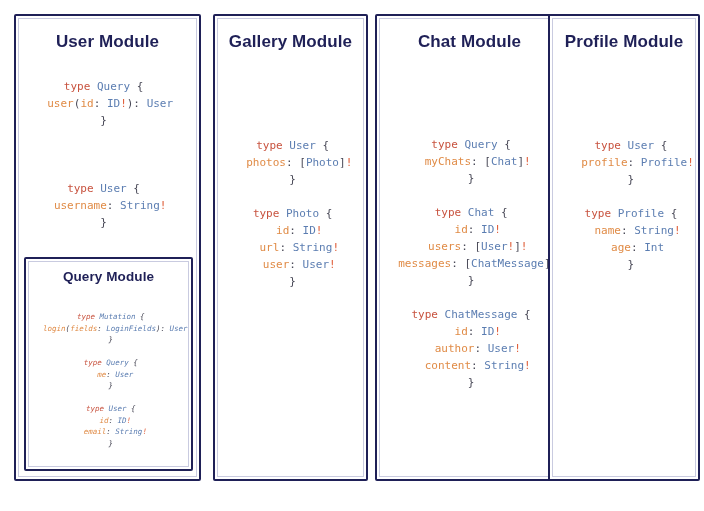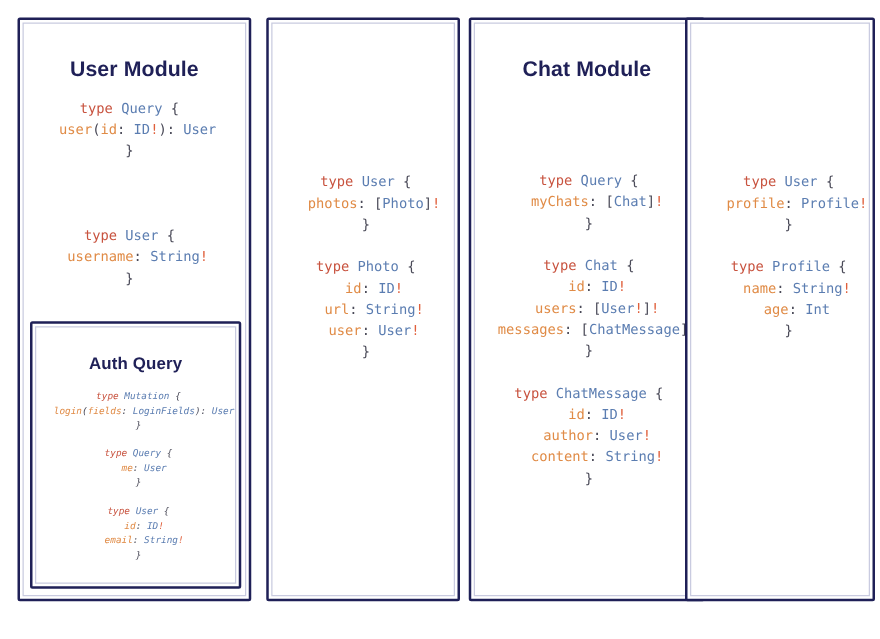--- a/index.html
+++ b/index.html
@@ -37,21 +37,21 @@
     box-sizing: border-box;
     pointer-events: none;
   }
 
   .panel-title {
     text-align: center;
     font-weight: 700;
     font-size: 17px;
     letter-spacing: 0.1px;
     color: #1f2057;
-    margin: 14px;
+    margin: 0;
     padding: 16px 4px 0 4px;
     line-height: 1.2;
     font-family: "Liberation Sans", sans-serif;
   }
 
   .code {
     font-family: "DejaVu Sans Mono", "Liberation Mono", monospace;
     font-size: 11px;
     line-height: 17px;
     white-space: pre;
@@ -127,34 +127,36 @@
 
 <div id="board">
 
   <section class="panel" id="panel-user">
     <div class="panel-inner"></div>
     <h2 class="panel-title">User Module</h2>
     <div class="code" id="user-code"><span class="ln"><span class="k-type">type</span><span class="k-punc"> </span><span class="k-name">Query</span><span class="k-punc"> {</span></span><span class="ln"><span class="k-punc">  </span><span class="k-field">user</span><span class="k-punc">(</span><span class="k-field">id</span><span class="k-punc">: </span><span class="k-ret">ID</span><span class="k-bang">!</span><span class="k-punc">): </span><span class="k-ret">User</span></span><span class="ln"><span class="k-punc">}</span></span><span class="blank"></span><span class="blank"></span><span class="blank"></span><span class="ln"><span class="k-type">type</span><span class="k-punc"> </span><span class="k-name">User</span><span class="k-punc"> {</span></span><span class="ln"><span class="k-punc">  </span><span class="k-field">username</span><span class="k-punc">: </span><span class="k-ret">String</span><span class="k-bang">!</span></span><span class="ln"><span class="k-punc">}</span></span></div>
 
     <section id="panel-auth">
       <div class="panel-inner"></div>
-      <h2 class="panel-title">Auth Query</h2>
+      <h2 class="panel-title">Query Module</h2>
       <div class="code" id="auth-code"><span class="ln"><span class="k-type">type</span><span class="k-punc"> </span><span class="k-name">Mutation</span><span class="k-punc"> {</span></span><span class="ln"><span class="k-punc">  </span><span class="k-field">login</span><span class="k-punc">(</span><span class="k-field">fields</span><span class="k-punc">: </span><span class="k-ret">LoginFields</span><span class="k-punc">): </span><span class="k-ret">User</span></span><span class="ln"><span class="k-punc">}</span></span><span class="blank"></span><span class="ln"><span class="k-type">type</span><span class="k-punc"> </span><span class="k-name">Query</span><span class="k-punc"> {</span></span><span class="ln"><span class="k-punc">  </span><span class="k-field">me</span><span class="k-punc">: </span><span class="k-ret">User</span></span><span class="ln"><span class="k-punc">}</span></span><span class="blank"></span><span class="ln"><span class="k-type">type</span><span class="k-punc"> </span><span class="k-name">User</span><span class="k-punc"> {</span></span><span class="ln"><span class="k-punc">  </span><span class="k-field">id</span><span class="k-punc">: </span><span class="k-ret">ID</span><span class="k-bang">!</span></span><span class="ln"><span class="k-punc">  </span><span class="k-field">email</span><span class="k-punc">: </span><span class="k-ret">String</span><span class="k-bang">!</span></span><span class="ln"><span class="k-punc">}</span></span></div>
     </section>
   </section>
 
   <section class="panel" id="panel-gallery">
     <div class="panel-inner"></div>
+    <h2 class="panel-title">Gallery Module</h2>
     <div class="code" id="gallery-code"><span class="ln"><span class="k-type">type</span><span class="k-punc"> </span><span class="k-name">User</span><span class="k-punc"> {</span></span><span class="ln"><span class="k-punc">  </span><span class="k-field">photos</span><span class="k-punc">: [</span><span class="k-ret">Photo</span><span class="k-punc">]</span><span class="k-bang">!</span></span><span class="ln"><span class="k-punc">}</span></span><span class="blank"></span><span class="ln"><span class="k-type">type</span><span class="k-punc"> </span><span class="k-name">Photo</span><span class="k-punc"> {</span></span><span class="ln"><span class="k-punc">  </span><span class="k-field">id</span><span class="k-punc">: </span><span class="k-ret">ID</span><span class="k-bang">!</span></span><span class="ln"><span class="k-punc">  </span><span class="k-field">url</span><span class="k-punc">: </span><span class="k-ret">String</span><span class="k-bang">!</span></span><span class="ln"><span class="k-punc">  </span><span class="k-field">user</span><span class="k-punc">: </span><span class="k-ret">User</span><span class="k-bang">!</span></span><span class="ln"><span class="k-punc">}</span></span></div>
   </section>
 
   <section class="panel" id="panel-chat">
     <div class="panel-inner"></div>
     <h2 class="panel-title">Chat Module</h2>
     <div class="code" id="chat-code"><span class="ln"><span class="k-type">type</span><span class="k-punc"> </span><span class="k-name">Query</span><span class="k-punc"> {</span></span><span class="ln"><span class="k-punc">  </span><span class="k-field">myChats</span><span class="k-punc">: [</span><span class="k-ret">Chat</span><span class="k-punc">]</span><span class="k-bang">!</span></span><span class="ln"><span class="k-punc">}</span></span><span class="blank"></span><span class="ln"><span class="k-type">type</span><span class="k-punc"> </span><span class="k-name">Chat</span><span class="k-punc"> {</span></span><span class="ln"><span class="k-punc">  </span><span class="k-field">id</span><span class="k-punc">: </span><span class="k-ret">ID</span><span class="k-bang">!</span></span><span class="ln"><span class="k-punc">  </span><span class="k-field">users</span><span class="k-punc">: [</span><span class="k-ret">User</span><span class="k-bang">!</span><span class="k-punc">]</span><span class="k-bang">!</span></span><span class="ln"><span class="k-punc">  </span><span class="k-field">messages</span><span class="k-punc">: [</span><span class="k-ret">ChatMessage</span><span class="k-punc">]</span><span class="k-bang">!</span></span><span class="ln"><span class="k-punc">}</span></span><span class="blank"></span><span class="ln"><span class="k-type">type</span><span class="k-punc"> </span><span class="k-name">ChatMessage</span><span class="k-punc"> {</span></span><span class="ln"><span class="k-punc">  </span><span class="k-field">id</span><span class="k-punc">: </span><span class="k-ret">ID</span><span class="k-bang">!</span></span><span class="ln"><span class="k-punc">  </span><span class="k-field">author</span><span class="k-punc">: </span><span class="k-ret">User</span><span class="k-bang">!</span></span><span class="ln"><span class="k-punc">  </span><span class="k-field">content</span><span class="k-punc">: </span><span class="k-ret">String</span><span class="k-bang">!</span></span><span class="ln"><span class="k-punc">}</span></span></div>
   </section>
 
   <section class="panel" id="panel-profile">
     <div class="panel-inner"></div>
+    <h2 class="panel-title">Profile Module</h2>
     <div class="code" id="profile-code"><span class="ln"><span class="k-type">type</span><span class="k-punc"> </span><span class="k-name">User</span><span class="k-punc"> {</span></span><span class="ln"><span class="k-punc">  </span><span class="k-field">profile</span><span class="k-punc">: </span><span class="k-ret">Profile</span><span class="k-bang">!</span></span><span class="ln"><span class="k-punc">}</span></span><span class="blank"></span><span class="ln"><span class="k-type">type</span><span class="k-punc"> </span><span class="k-name">Profile</span><span class="k-punc"> {</span></span><span class="ln"><span class="k-punc">  </span><span class="k-field">name</span><span class="k-punc">: </span><span class="k-ret">String</span><span class="k-bang">!</span></span><span class="ln"><span class="k-punc">  </span><span class="k-field">age</span><span class="k-punc">: </span><span class="k-ret">Int</span></span><span class="ln"><span class="k-punc">}</span></span></div>
   </section>
 
 </div>
 
 </body></html>

